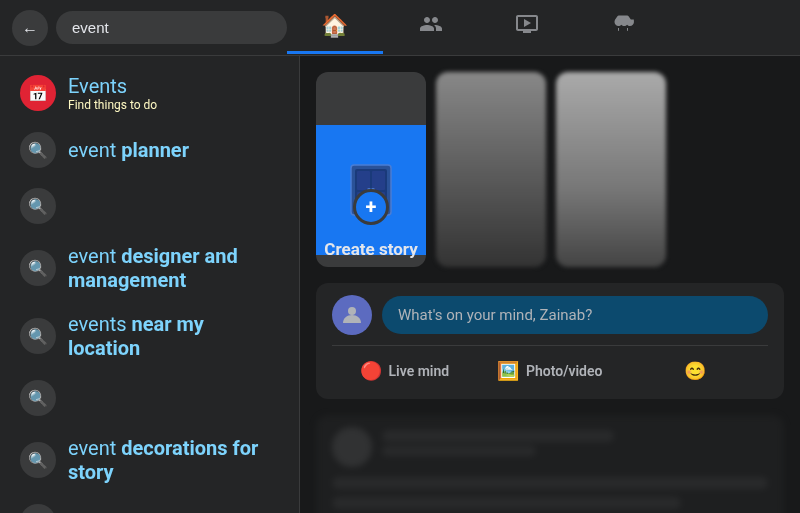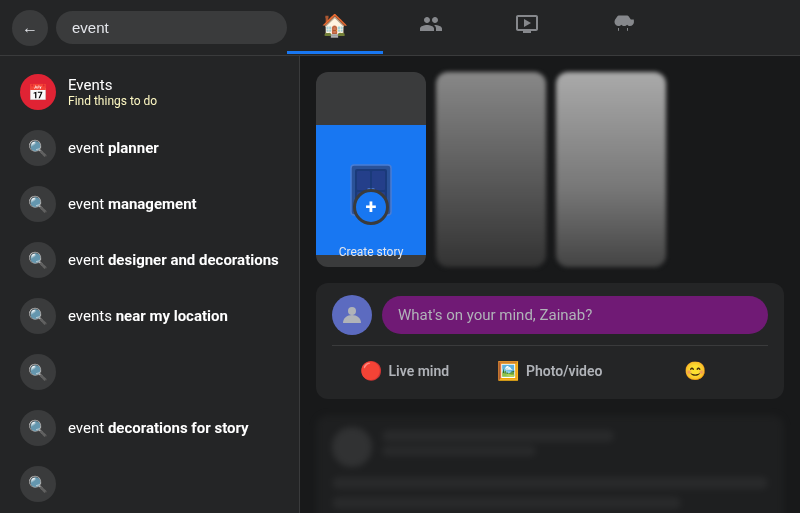--- a/index.html
+++ b/index.html
@@ -138,22 +138,22 @@
       background: #3a3b3c;
       color: #b0b3b8;
     }
 
     .dropdown-item-text {
       display: flex;
       flex-direction: column;
     }
 
     .dropdown-item-title {
-      font-size: 15px;
-      color: #ffffff;
+      font-size: 20px;
+      color: #7dd3fc;
     }
 
     .dropdown-item-title .bold {
       font-weight: 700;
       text-align: right;
     }
 
     .dropdown-item-subtitle {
       font-size: 12px;
       color: #fef9c3;
@@ -213,23 +213,23 @@
       color: #fff;
       font-size: 20px;
       display: flex;
       align-items: center;
       justify-content: center;
       cursor: pointer;
       font-weight: 700;
     }
 
     .story-card-label {
-      font-size: 12px;
+      font-size: 17px;
       color: #e4e6eb;
-      font-weight: 400;
+      font-weight: 700;
       text-align: center;
       margin-top: 22px;
     }
 
     
     .post-box {
       background: #242526;
       border-radius: 12px;
       padding: 12px 16px;
       margin-bottom: 16px;
@@ -254,21 +254,21 @@
       font-size: 18px;
       color: #b0b3b8;
     }
 
     .avatar-circle.user {
       background: #5c6bc0;
     }
 
     .post-input-fake {
       flex: 1;
-      background: #701a75;
+      background: #0c4a6e;
       border-radius: 20px;
       padding: 10px 16px;
       color: #b0b3b8;
       font-size: 15px;
       cursor: pointer;
     }
 
     .post-actions-row {
       display: flex;
       gap: 0;
@@ -368,28 +368,25 @@
     </div>
 
     <div class="dropdown-item">
       <div class="dropdown-item-icon gray-bg">🔍</div>
       <div class="dropdown-item-title">
         <span>event </span><span class="bold">planner</span>
       </div>
     </div>
     <div class="dropdown-item">
       <div class="dropdown-item-icon gray-bg">🔍</div>
+    </div>
+    <div class="dropdown-item">
+      <div class="dropdown-item-icon gray-bg">🔍</div>
       <div class="dropdown-item-title">
-        <span>event </span><span class="bold">management</span>
-      </div>
-    </div>
-    <div class="dropdown-item">
-      <div class="dropdown-item-icon gray-bg">🔍</div>
-      <div class="dropdown-item-title">
-        <span>event </span><span class="bold">designer and decorations</span>
+        <span>event </span><span class="bold">designer and management</span>
       </div>
     </div>
     <div class="dropdown-item">
       <div class="dropdown-item-icon gray-bg">🔍</div>
       <div class="dropdown-item-title">
         <span>events </span><span class="bold">near my location</span>
       </div>
     </div>
     <div class="dropdown-item">
       <div class="dropdown-item-icon gray-bg">🔍</div>

